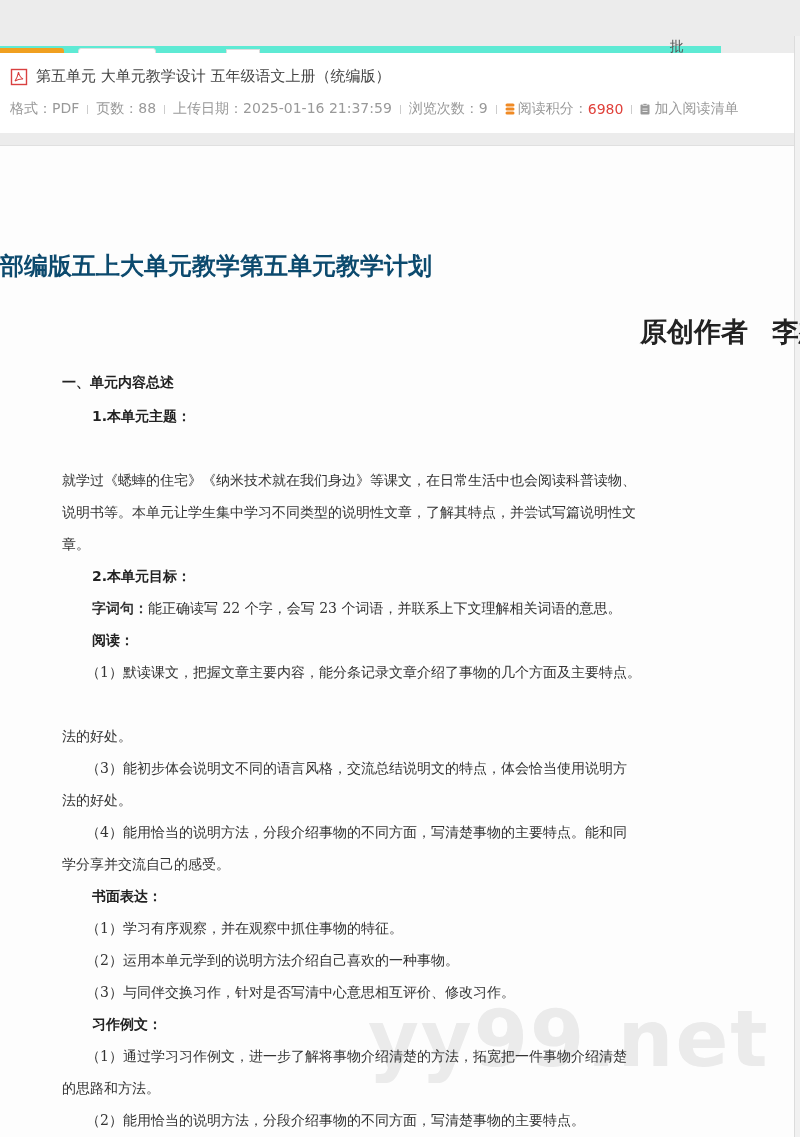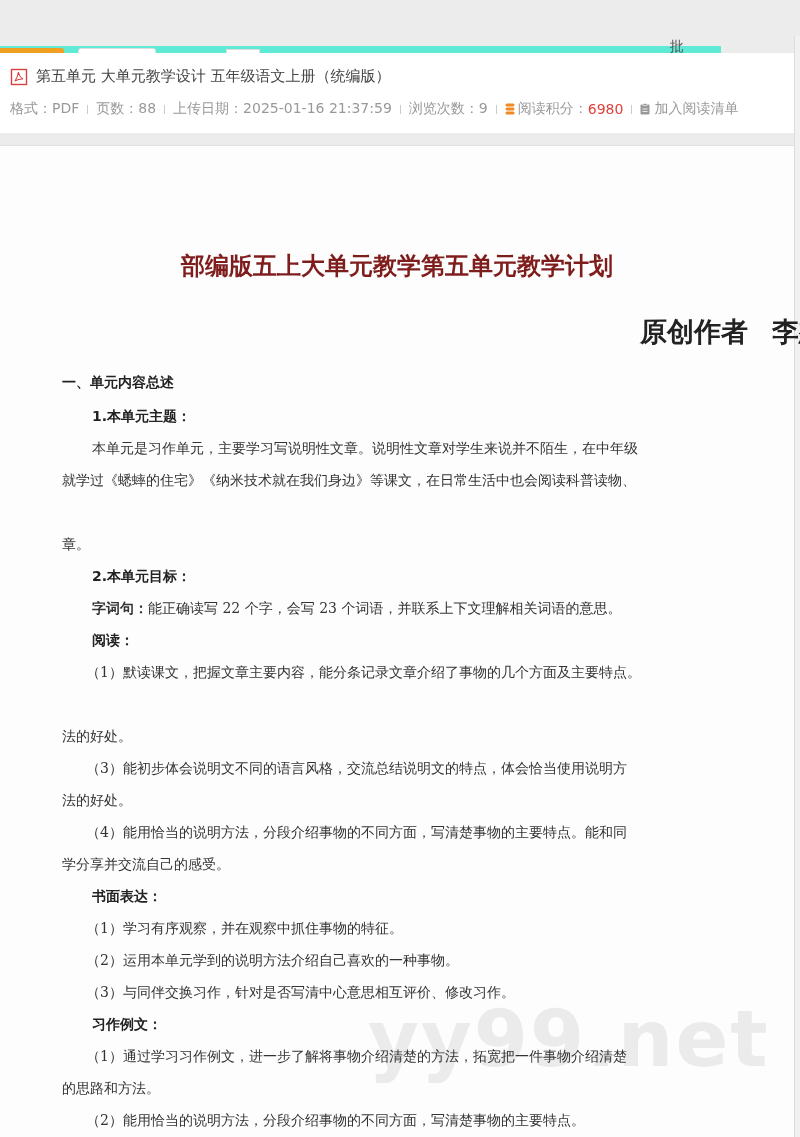--- a/index.html
+++ b/index.html
@@ -18,21 +18,21 @@
   
   .info-panel { position: absolute; left: 0; top: 53px; width: 794px; height: 80px; background: #fff; }
   .right-rail { position: absolute; right: 0; top: 36px; width: 6px; height: 1101px; background: #f1f1f1; border-left: 1px solid #dcdcdc; }
   .doc-title { position: absolute; left: 10px; top: 14px; display: flex; align-items: center; gap: 8px; font-size: 15px; color: #444; }
   .doc-meta { position: absolute; left: 10px; top: 47px; display: flex; align-items: center; font-size: 14px; color: #999; white-space: nowrap; }
   .doc-meta .bar { display: inline-block; width: 1px; height: 9px; background: #ccc; margin: 0 8px; }
   .doc-meta .points { color: #e0403a; }
 
   
   .page { position: absolute; left: 0; top: 145px; width: 794px; height: 992px; background: #fdfdfd; border-top: 1px solid #e0e0e0; }
-  .main-title { position: absolute; left: 0; top: 104px; width: 794px; text-align: center; font-size: 24px; font-weight: bold; color: #7f1d1d; font-family: "DejaVu Serif", "Liberation Serif", serif; }
+  .main-title { position: absolute; left: 0; top: 104px; width: 794px; font-size: 24px; font-weight: bold; color: #0c4a6e; font-family: "DejaVu Serif", "Liberation Serif", serif; }
   .author { position: absolute; left: 0; top: 168px; width: 794px; text-align: right; font-size: 27px; font-weight: bold; color: #222; font-family: "DejaVu Serif", "Liberation Serif", serif; margin-left: 32px; }
   .author .gap { display: inline-block; width: 24px; }
   .body-line { position: absolute; left: 62px; font-size: 14px; color: #333; white-space: nowrap; font-family: "DejaVu Serif", "Liberation Serif", serif; }
   .indent { left: 92px; }
   .h1 { font-weight: bold; color: #222; left: 62px; font-family: "DejaVu Sans", sans-serif; }
   .h2 { font-weight: bold; color: #222; left: 92px; font-family: "DejaVu Sans", sans-serif; }
   .bold-lead { font-weight: bold; font-family: "DejaVu Sans", sans-serif; }
   .watermark { position: absolute; left: 368px; top: 848px; font-size: 78px; font-weight: bold; color: rgba(200,200,200,0.35); font-family: "DejaVu Sans", sans-serif; letter-spacing: 2px; }
 </style>
 </head>
@@ -153,22 +153,22 @@
 </div>
 
 <div class="page">
   <div class="main-title">部编版五上大单元教学第五单元教学计划</div>
   <div class="author">
     <span>原创作者</span><span class="gap"></span><span>李想</span>
   </div>
 
   <div class="body-line h1" style="top:228px">一、单元内容总述</div>
   <div class="body-line h2" style="top:262px">1.本单元主题：</div>
-  <div class="body-line indent" style="top:294px">本单元是习作单元，主要学习写说明性文章。说明性文章对学生来说并不陌生，在中年级</div>
   <div class="body-line" style="top:326px">就学过《蟋蟀的住宅》《纳米技术就在我们身边》等课文，在日常生活中也会阅读科普读物、</div>
+  <div class="body-line" style="top:358px">说明书等。本单元让学生集中学习不同类型的说明性文章，了解其特点，并尝试写篇说明性文</div>
   <div class="body-line" style="top:390px">章。</div>
 
   <div class="body-line h2" style="top:422px">2.本单元目标：</div>
   <div class="body-line indent" style="top:454px">
     <span class="bold-lead">字词句：</span><span>能正确读写 22 个字，会写 23 个词语，并联系上下文理解相关词语的意思。</span>
   </div>
   <div class="body-line h2" style="top:486px">阅读：</div>
   <div class="body-line indent" style="top:518px; left:86px">（1）默读课文，把握文章主要内容，能分条记录文章介绍了事物的几个方面及主要特点。</div>
   <div class="body-line" style="top:582px">法的好处。</div>
   <div class="body-line indent" style="top:614px; left:86px">（3）能初步体会说明文不同的语言风格，交流总结说明文的特点，体会恰当使用说明方</div>

